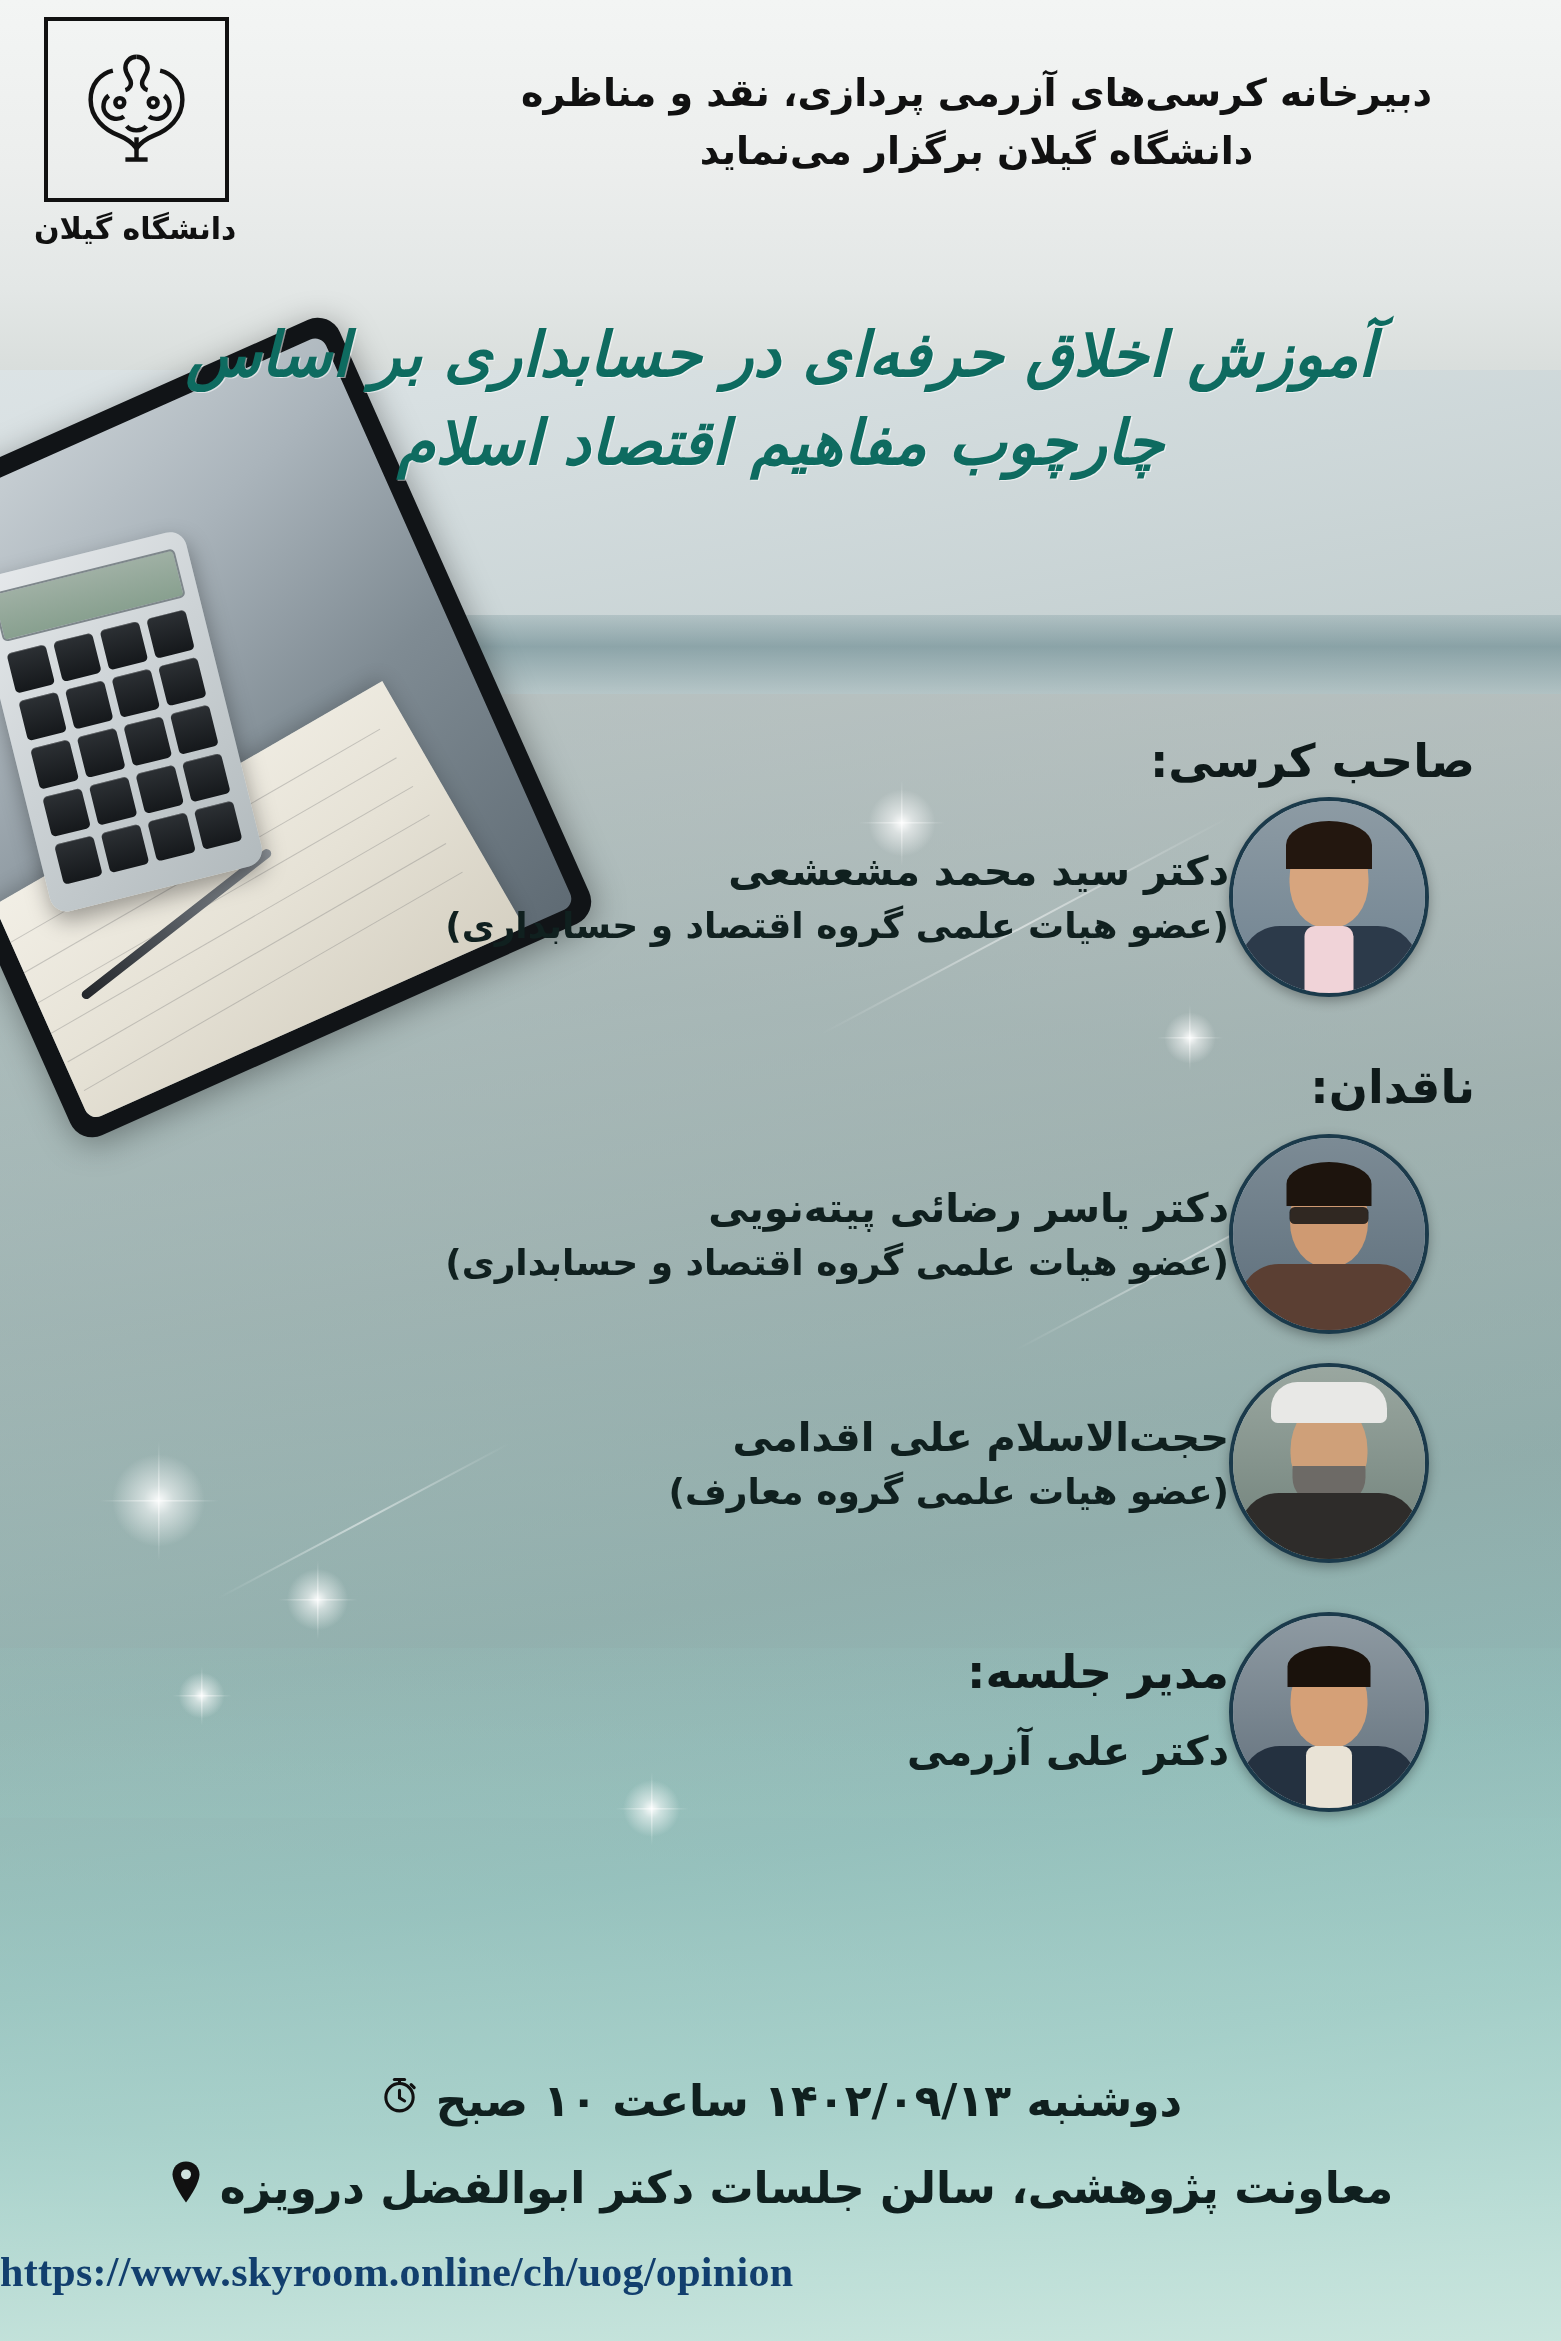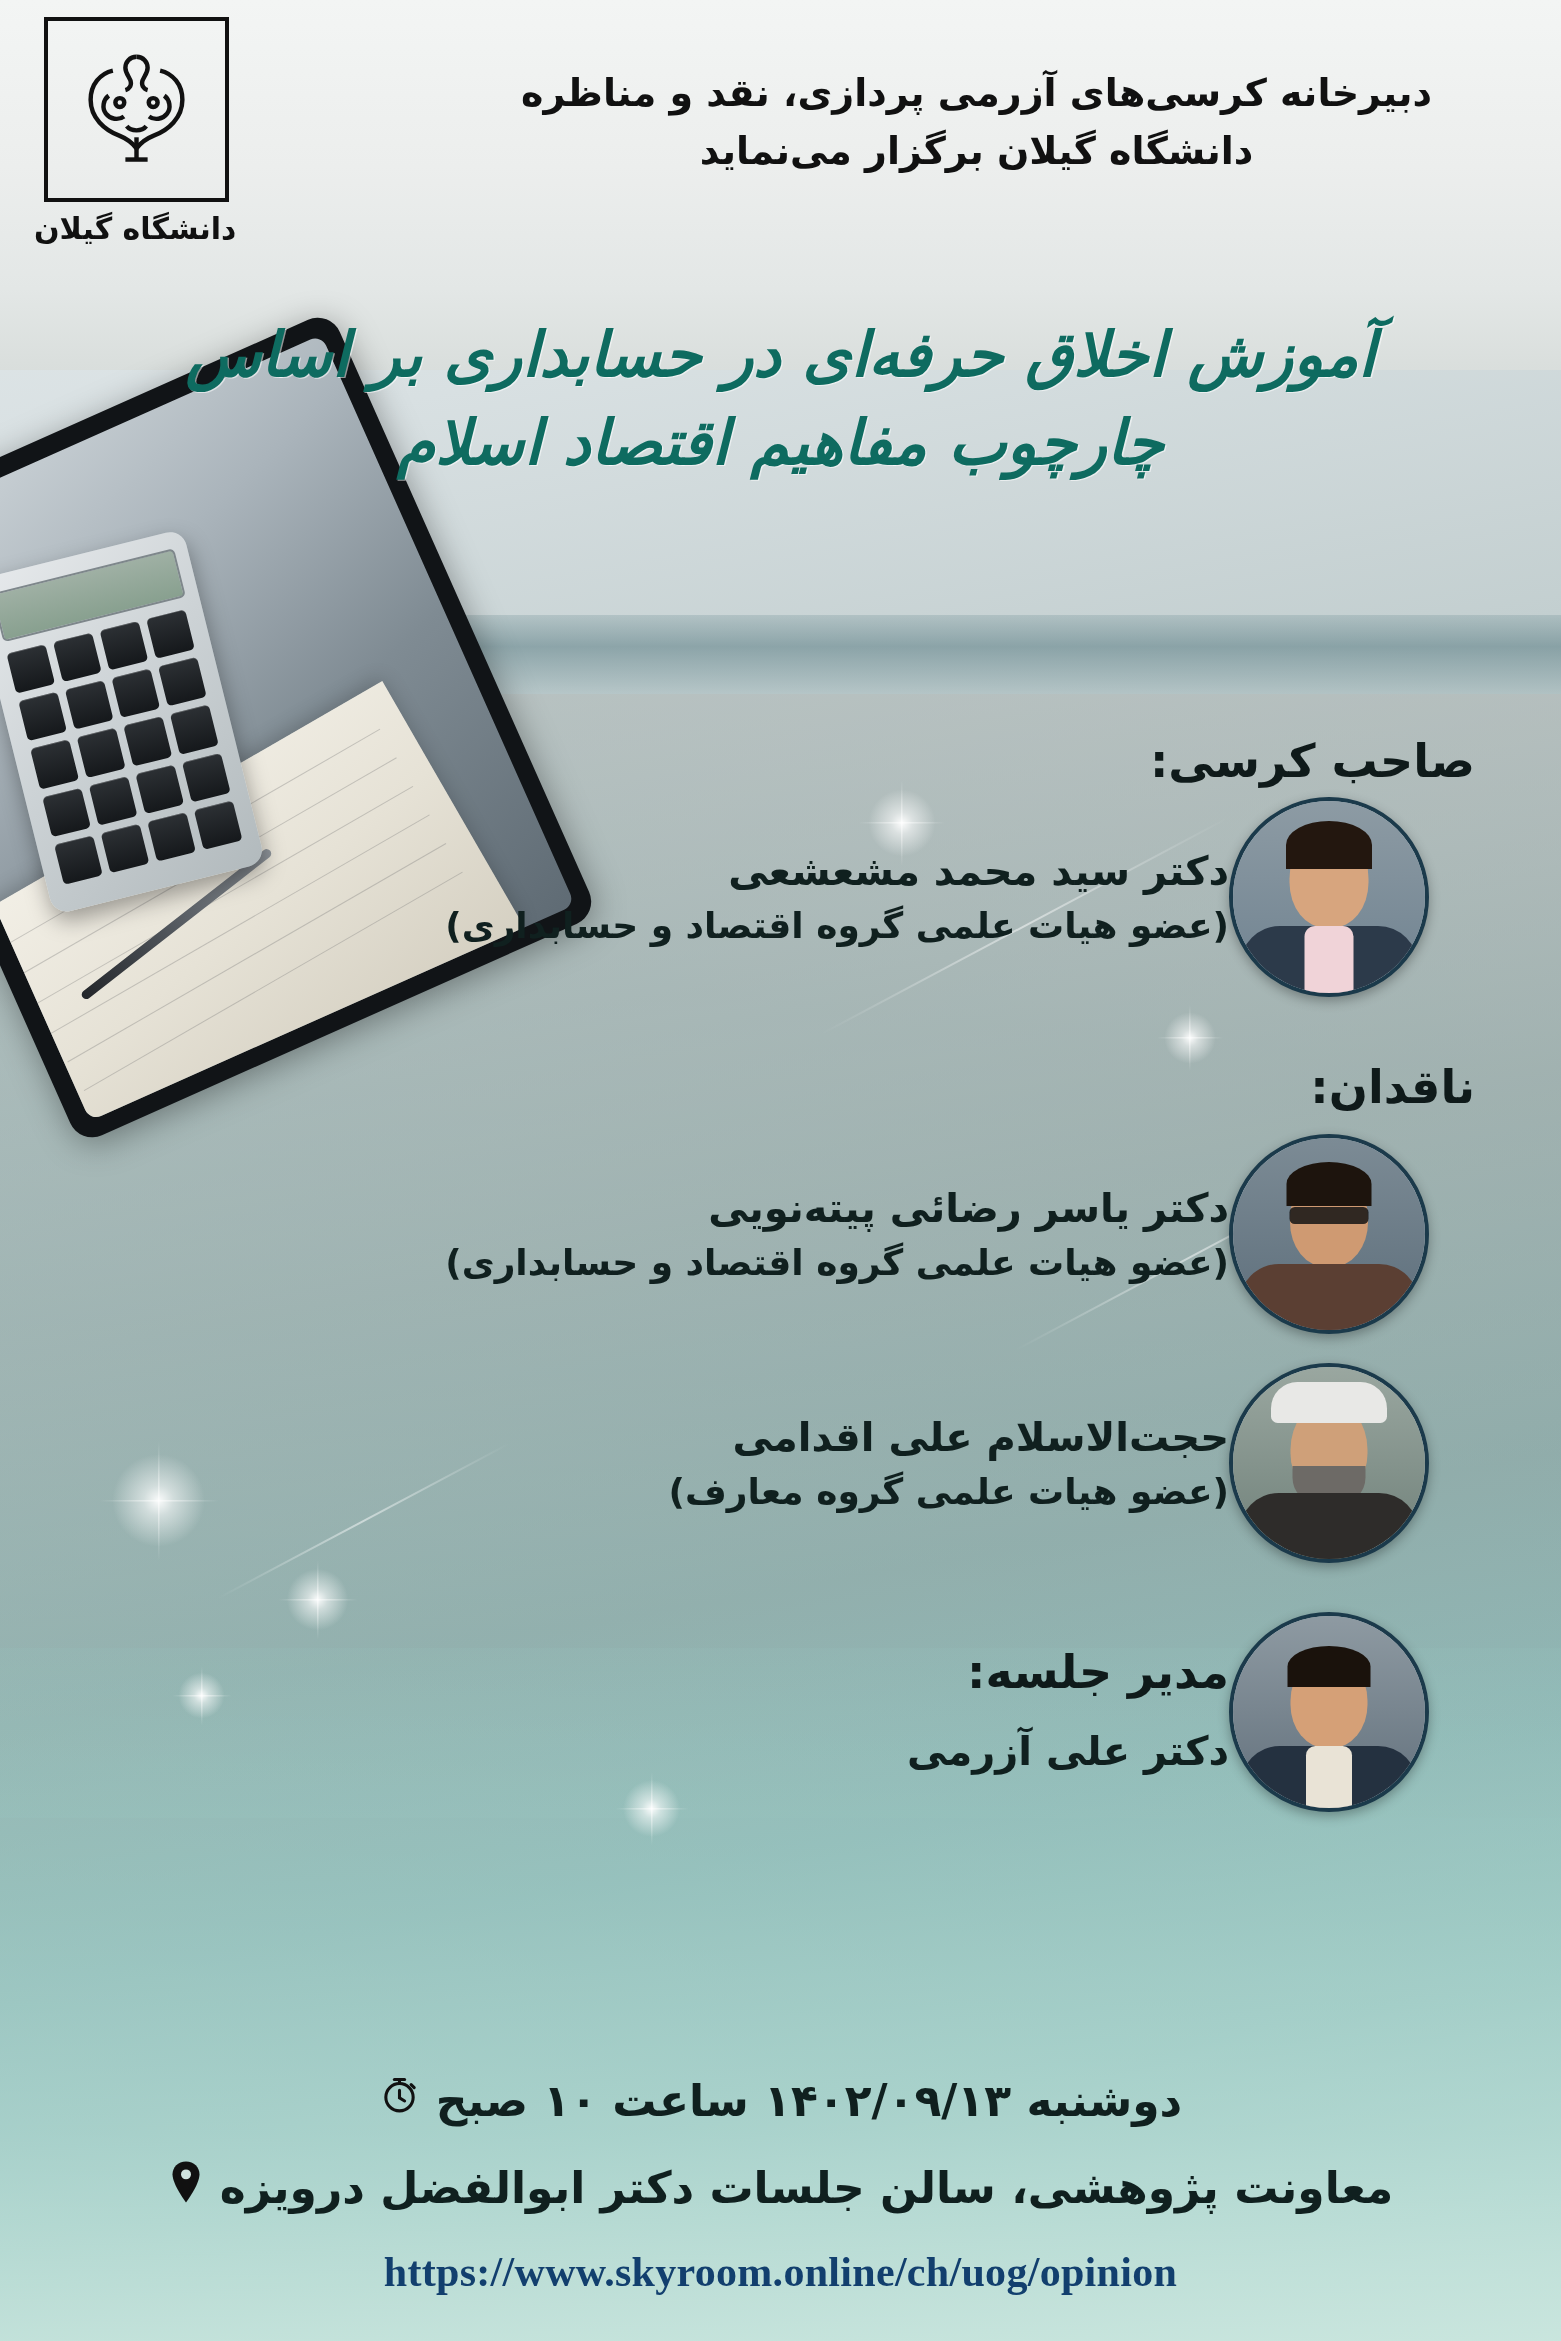--- a/index.html
+++ b/index.html
@@ -267,21 +267,21 @@
     bottom: -12px;
     transform: translateX(-50%);
   }
 
   
   .footer {
     position: absolute;
     left: 0;
     right: 0;
     bottom: 46px;
-    text-align: center;
+    text-align: left;
     direction: rtl;
   }
   .foot-line {
     font-size: 44px;
     font-weight: bold;
     color: #10201f;
     margin-bottom: 34px;
     display: flex;
     align-items: center;
     justify-content: center;

